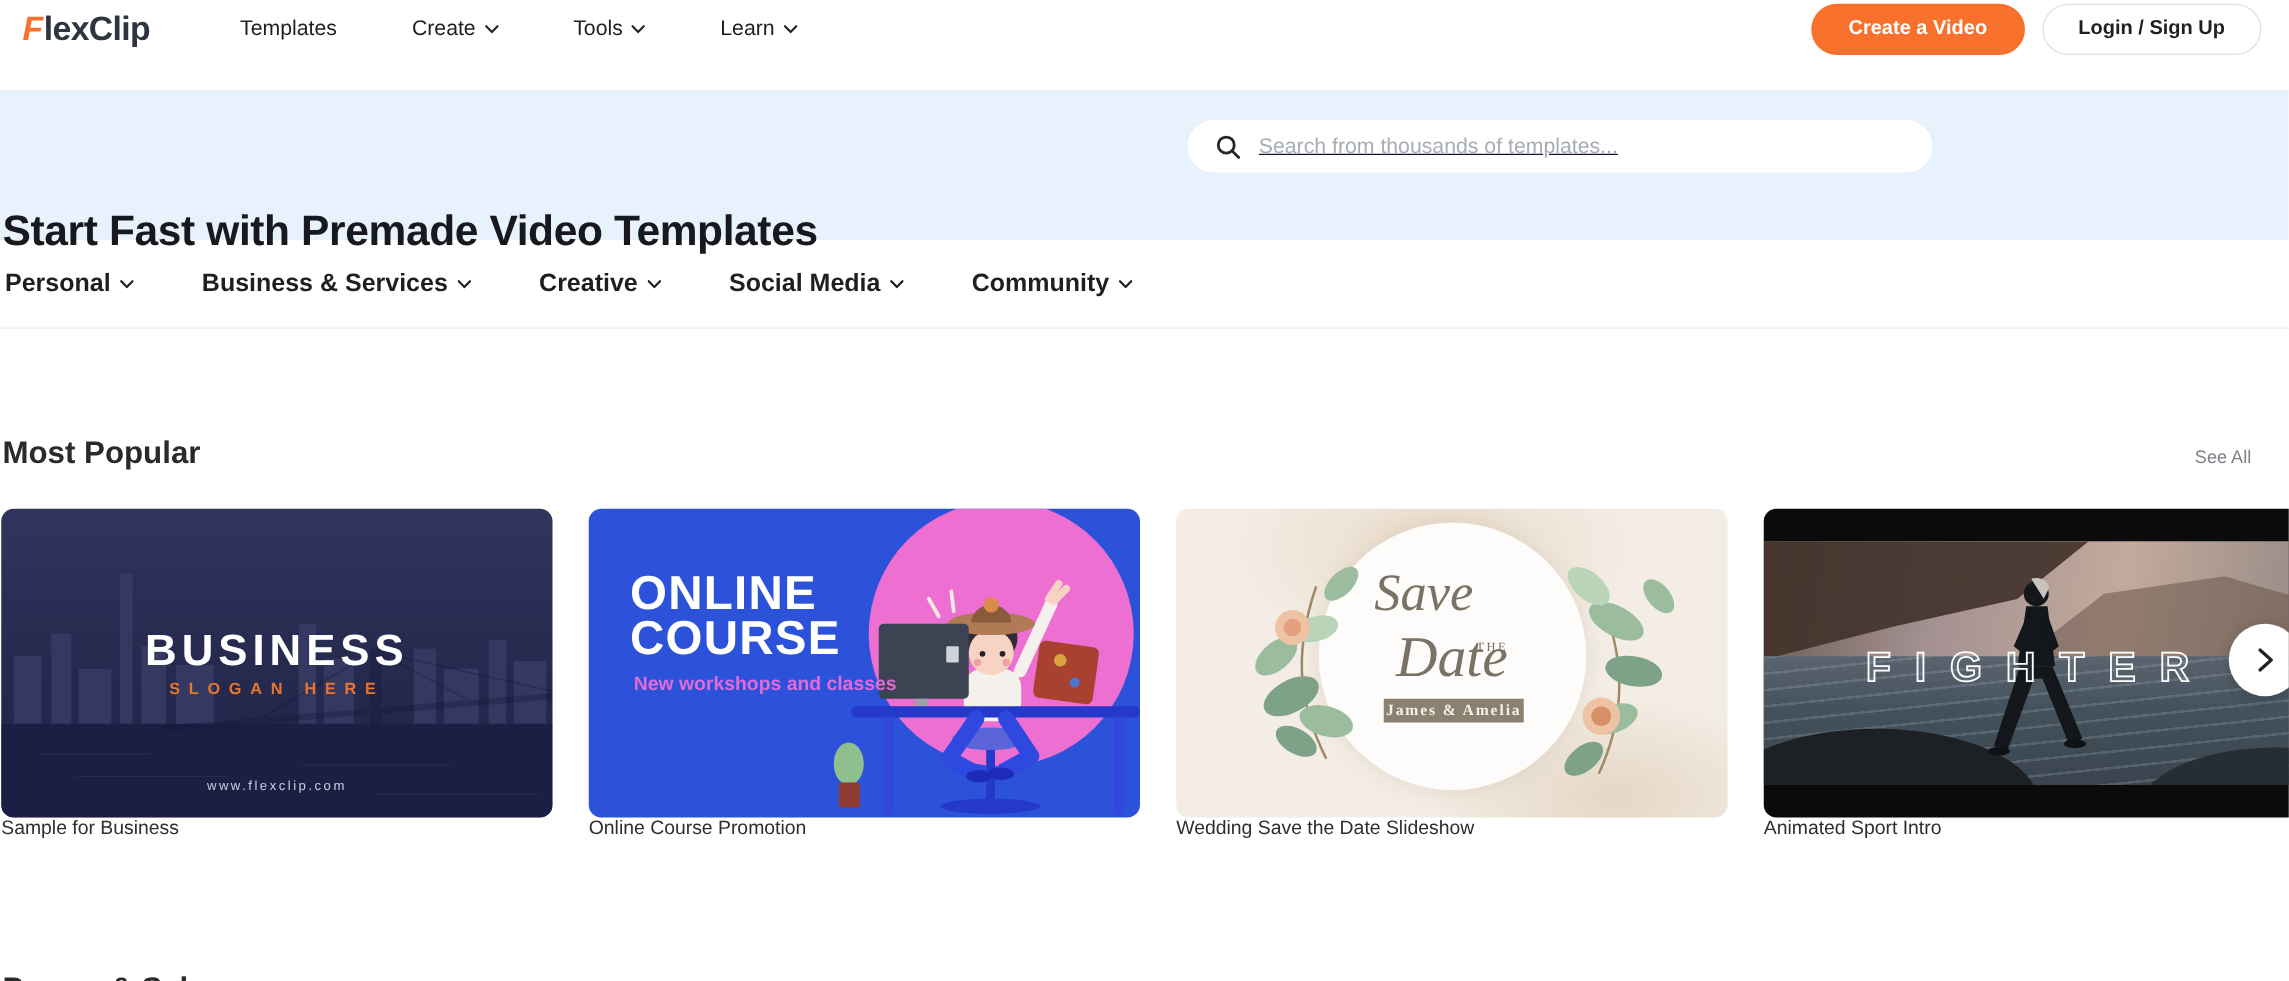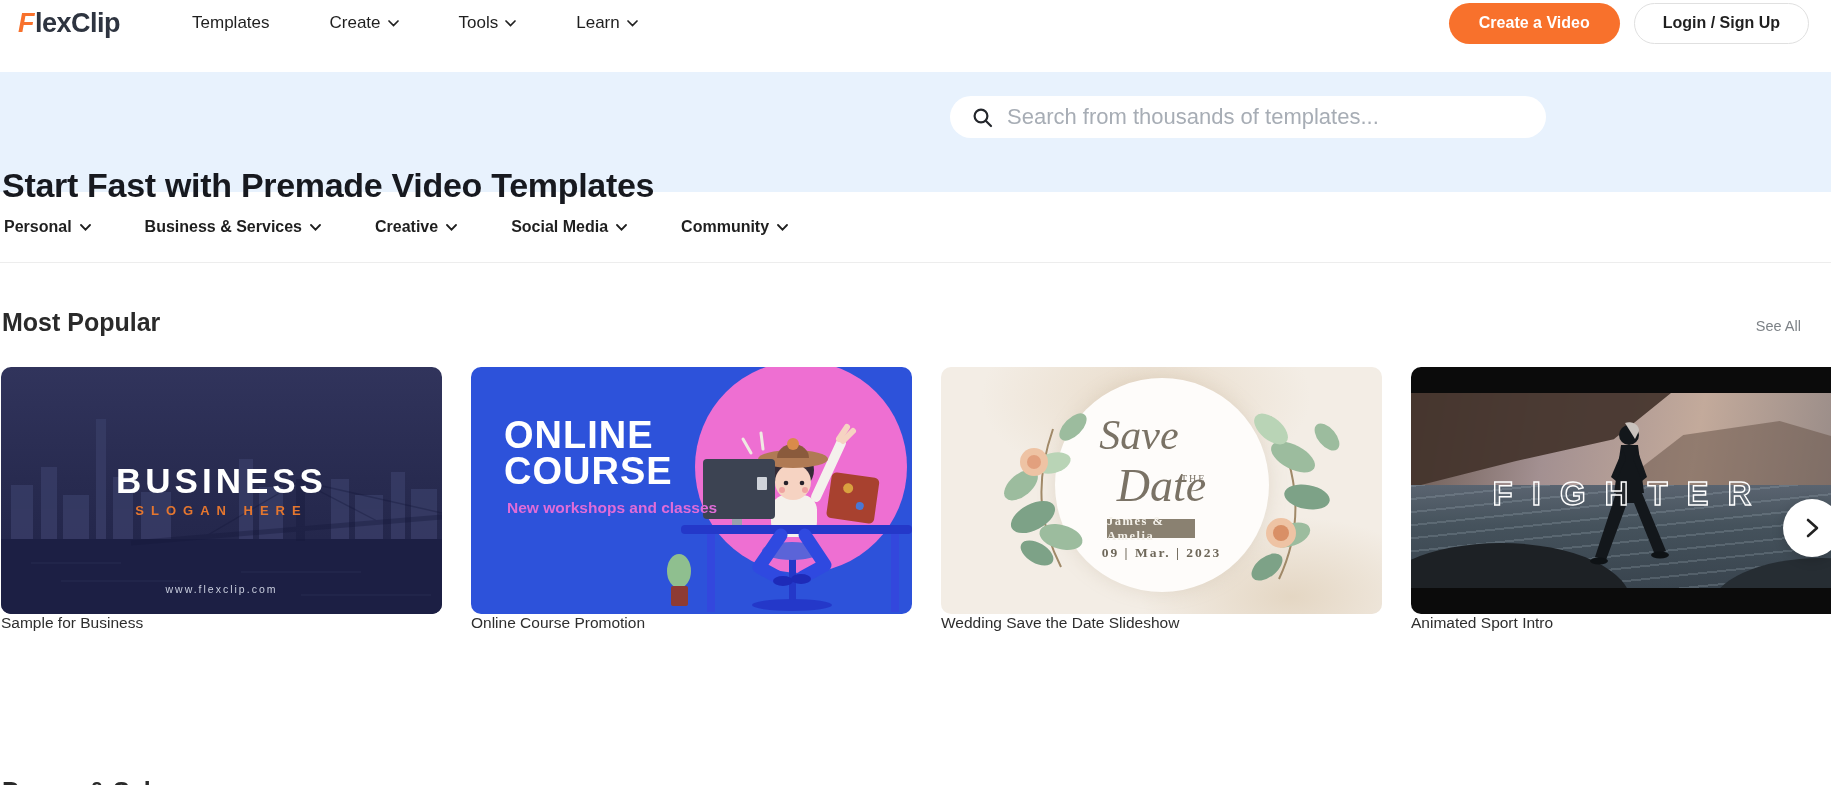--- a/index.html
+++ b/index.html
@@ -21,33 +21,33 @@
                  border-radius:21px; font-size:16px; font-weight:700; font-family:inherit; cursor:pointer; }
 
   
   .hero { height:120px; background:#E8F2FD; position:relative; }
   .hero h1 { position:absolute; left:2px; top:94px; font-size:34px; font-weight:700;
              letter-spacing:-0.3px; color:#17191F; }
   .search-pill { position:absolute; left:950px; top:24px; width:596px; height:42px; background:#fff;
                  border-radius:21px; display:flex; align-items:center; padding:0 18px 0 22px; }
   .search-pill svg { flex:0 0 auto; }
   .search-pill input { border:none; outline:none; background:transparent; flex:1; margin-left:14px;
-                       font-size:22px; color:#4d7c0f; font-family:inherit; }
+                       font-size:17px; color:#0f172a; font-family:inherit;text-decoration:underline; }
   .search-pill input::placeholder { color:#A7ADB5; }
 
   
   .catbar { height:71px; border-bottom:1px solid #EDEDED; display:flex; align-items:center;
             padding:0 30px 0 4px; background:#fff; }
   .cat-left { display:flex; align-items:center; gap:54px; }
-  .cat-item { font-size:16px; font-weight:700; color:#1F1F1F; display:flex; align-items:center; gap:8px; cursor:pointer; }
+  .cat-item { font-size:20px; font-weight:700; color:#1F1F1F; display:flex; align-items:center; gap:8px; cursor:pointer; }
   .cat-right { margin-left:auto; display:flex; align-items:center; gap:72px; }
   .cat-link { font-size:15.5px; color:#1F1F1F; display:flex; align-items:center; gap:9px; cursor:pointer; }
 
   
-  .section-head { margin-top:45px; padding:0 30px 0 2px; display:flex; align-items:baseline; justify-content:space-between; }
+  .section-head { margin-top:85px; padding:0 30px 0 2px; display:flex; align-items:baseline; justify-content:space-between; }
   .section-head h2 { font-size:25px; font-weight:700; color:#2A2A2A; }
   .see-all { font-size:14.5px; color:#7D8287; cursor:pointer; }
 
   .cards-row { margin-top:30px; padding-left:1px; display:flex; gap:29px; width:1860px; }
   .card-col { width:441px; flex:0 0 auto; }
   .card { width:441px; height:247px; border-radius:10px; overflow:hidden; position:relative; cursor:pointer; }
   .caption { margin-top:0; font-size:15.5px; color:#2E2E2E; }
 
   
   .card1 { background:linear-gradient(180deg,#31345C 0%,#282B50 45%,#1F2247 100%); }
@@ -73,21 +73,21 @@
   .c3-wash2 { position:absolute; left:200px; top:150px; width:300px; height:160px; border-radius:50%;
               background:radial-gradient(closest-side, rgba(216,196,168,.55), rgba(216,196,168,0)); }
   .c3-circle { position:absolute; left:114px; top:11px; width:214px; height:214px; border-radius:50%;
                background:#FEFCFA; box-shadow:0 0 18px rgba(180,160,130,.25); }
   .card3 svg.bg { position:absolute; inset:0; }
   .c3-save { position:absolute; left:0; width:396px; text-align:center; top:44px; font-size:42px;
              font-style:italic; color:#7A7265; }
   .c3-the  { position:absolute; left:240px; top:106px; font-size:10px; letter-spacing:2px; color:#7A7265; }
   .c3-date { position:absolute; left:0; width:441px; text-align:center; top:92px; font-size:46px;
              font-style:italic; color:#7A7265; }
-  .c3-banner { position:absolute; left:166px; top:152px; width:88px; height:19px; background:#8A8171;
+  .c3-banner { position:absolute; left:166px; top:152px; width:112px; height:19px; background:#8A8171;
                display:flex; align-items:center; justify-content:center; }
   .c3-names { font-size:12.5px; letter-spacing:1.5px; color:#F4F1EA; font-weight:700; }
   .c3-when { position:absolute; left:0; width:441px; text-align:center; top:178px; font-size:13.5px;
              font-weight:700; letter-spacing:2px; color:#6F685A; }
 
   
   .card4 { background:#0B0B0B; }
   .c4-photo { position:absolute; left:0; top:26px; width:441px; height:195px; overflow:hidden;
               background:linear-gradient(100deg,#6B5A52 0%,#A39091 30%,#C3AA9B 62%,#8E8483 100%); }
   .c4-mountain { position:absolute; left:0; top:0; width:260px; height:110px; background:#43332B;
@@ -329,21 +329,20 @@
           <circle cx="340" cy="166" r="15" fill="#EEC3A4"></circle>
             <circle cx="340" cy="166" r="8" fill="#D98F66"></circle>
         </g>
       </svg>
       <div class="c3-save">Save</div>
       <div class="c3-the">THE</div>
       <div class="c3-date">Date</div>
       <div class="c3-banner">
         <span class="c3-names">James &amp; Amelia</span>
       </div>
-      <div class="c3-when">09 | Mar. | 2023</div>
     </div>
     <div class="caption">Wedding Save the Date Slideshow</div>
   </div>
 
   <div class="card-col">
     <div class="card card4">
       <div class="c4-photo">
         <div class="c4-mountain"></div>
         <div class="c4-mountain2"></div>
         <div class="c4-sea"></div>

